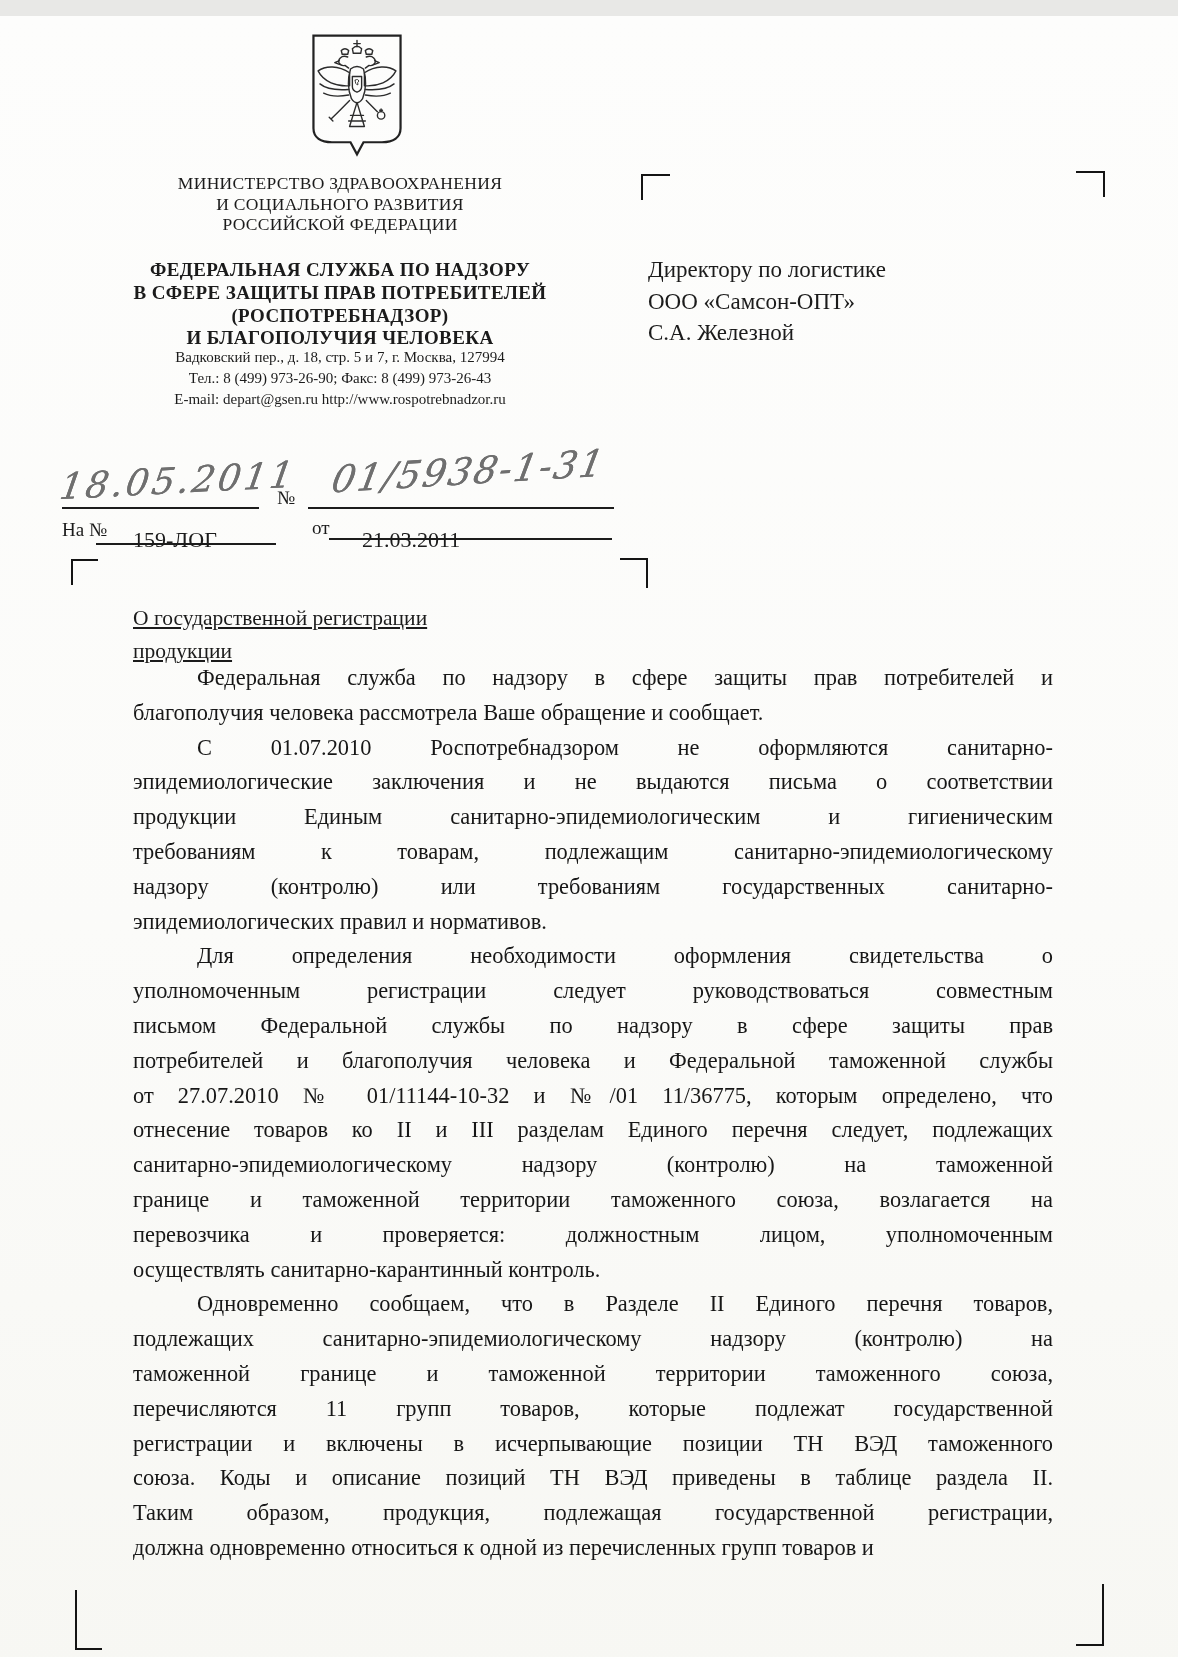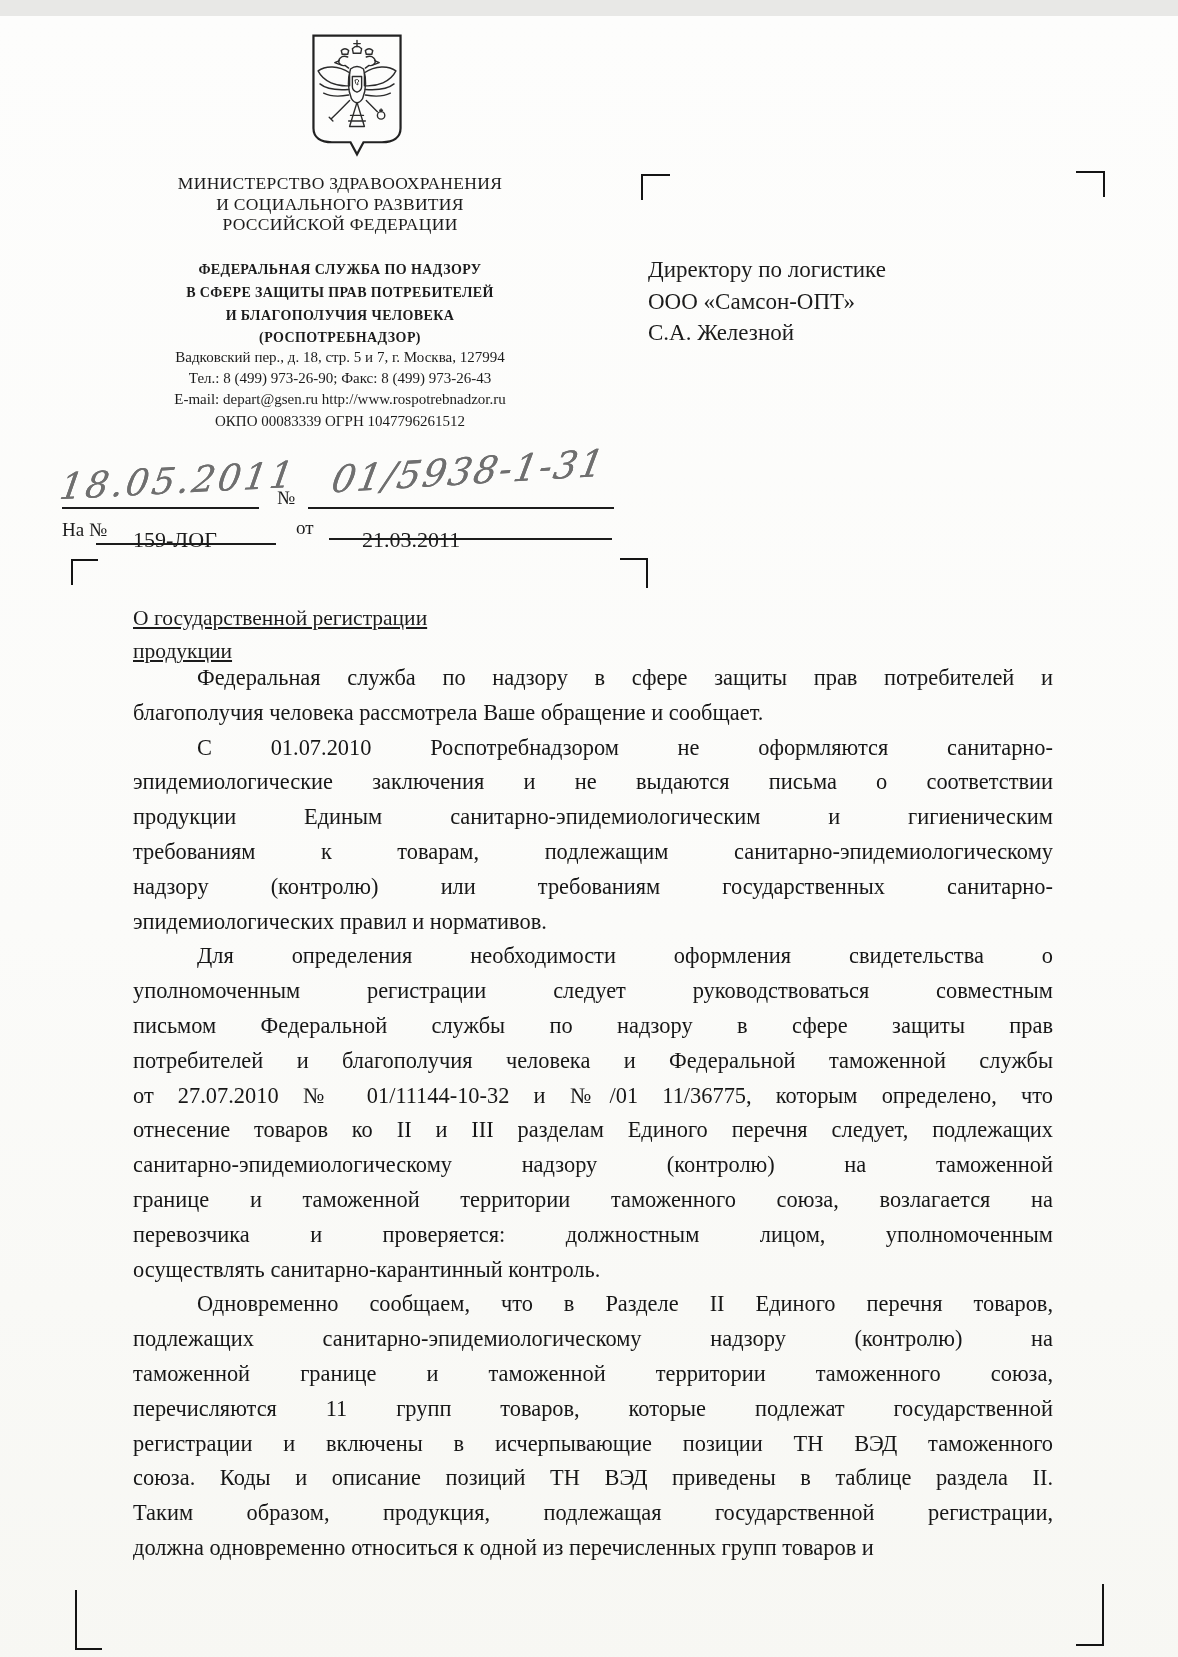--- a/index.html
+++ b/index.html
@@ -16,42 +16,42 @@
   
   .emblem { position: absolute; left: 303px; top: 16px; width: 108px; height: 126px; }
 
   
   .ministry {
     position: absolute; left: 140px; top: 157px; width: 400px;
     text-align: center; font-size: 17.5px; line-height: 20.5px; letter-spacing: .3px;
   }
   .service {
     position: absolute; left: 110px; top: 243px; width: 460px;
-    text-align: center; font-weight: bold; font-size: 14px; line-height: 22.8px; letter-spacing: .4px;
+    text-align: center; font-weight: bold; font-size: 19px; line-height: 22.8px; letter-spacing: .4px;
   }
   .contacts {
     position: absolute; left: 110px; top: 331px; width: 460px;
     text-align: center; font-size: 15px; line-height: 21.2px;
   }
 
   
   .addressee { position: absolute; left: 648px; top: 238px; font-size: 23px; line-height: 31.5px; }
   .subject   { position: absolute; left: 133px; top: 586px; font-size: 21.5px; line-height: 33px; text-decoration: underline; }
 
   
   .hw {
     position: absolute; font-family: "DejaVu Serif", serif; font-style: italic;
     color: var(--hand, #6f6f6f); text-shadow: 0 0 .5px var(--hand, #6f6f6f);
   }
   .hw-date { left: 60px; top: 444px; font-size: 36px; letter-spacing: 3px; transform: rotate(-3deg) skewX(-12deg); }
   .hw-num  { left: 332px; top: 434px; font-size: 37px; letter-spacing: 2px; transform: rotate(-3.5deg) skewX(-14deg); }
   .lbl { position: absolute; font-size: 19px; }
   .lbl-no { left: 277px; top: 471px; }
   .lbl-na { left: 62px;  top: 503px; }
-  .lbl-ot { left: 296px; top: 501px; }
+  .lbl-ot { left: 312px; top: 501px; }
   .typed { position: absolute; font-size: 22px; }
   .typed-innum  { left: 133px; top: 511px; }
   .typed-indate { left: 362px; top: 511px; }
   .rule { position: absolute; height: 2px; background: #1c1c1c; }
   .rule-1 { left: 62px;  top: 491px; width: 197px; }
   .rule-2 { left: 308px; top: 491px; width: 306px; }
   .rule-3 { left: 96px;  top: 527px; width: 180px; }
   .rule-4 { left: 329px; top: 522px; width: 283px; }
 
   
@@ -103,29 +103,28 @@
 
   <div class="ministry">
       <div>МИНИСТЕРСТВО ЗДРАВООХРАНЕНИЯ</div>
       <div>И СОЦИАЛЬНОГО РАЗВИТИЯ</div>
       <div>РОССИЙСКОЙ ФЕДЕРАЦИИ</div>
     </div>
 
   <div class="service">
       <div>ФЕДЕРАЛЬНАЯ СЛУЖБА ПО НАДЗОРУ</div>
       <div>В СФЕРЕ ЗАЩИТЫ ПРАВ ПОТРЕБИТЕЛЕЙ</div>
+      <div>(РОСПОТРЕБНАДЗОР)</div>
       <div>И БЛАГОПОЛУЧИЯ ЧЕЛОВЕКА</div>
-      <div>(РОСПОТРЕБНАДЗОР)</div>
     </div>
 
   <div class="contacts">
       <div>Вадковский пер., д. 18, стр. 5 и 7,  г. Москва, 127994</div>
       <div>Тел.: 8 (499) 973-26-90; Факс: 8 (499) 973-26-43</div>
       <div>E-mail: depart@gsen.ru  http://www.rospotrebnadzor.ru</div>
-      <div>ОКПО 00083339  ОГРН 1047796261512</div>
     </div>
 
   <div class="bk bk-addr-tl"></div>
   <div class="bk bk-addr-tr"></div>
   <div class="bk bk-mid-l"></div>
   <div class="bk bk-mid-r"></div>
   <div class="bk bk-bot-l"></div>
   <div class="bk bk-bot-r"></div>
 
   <div class="addressee">

